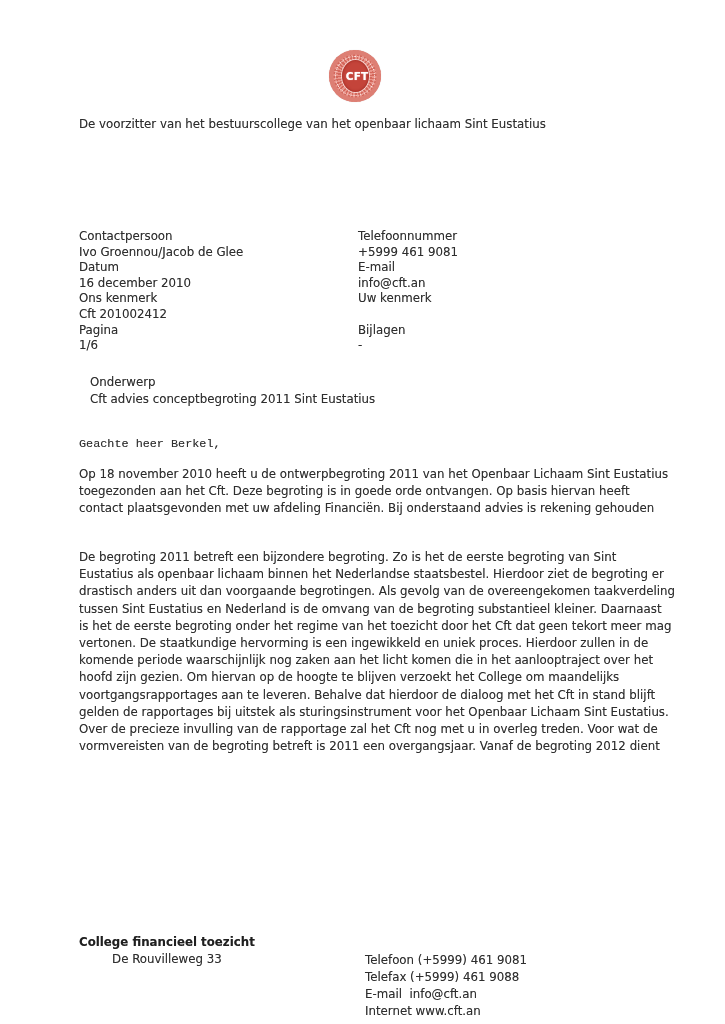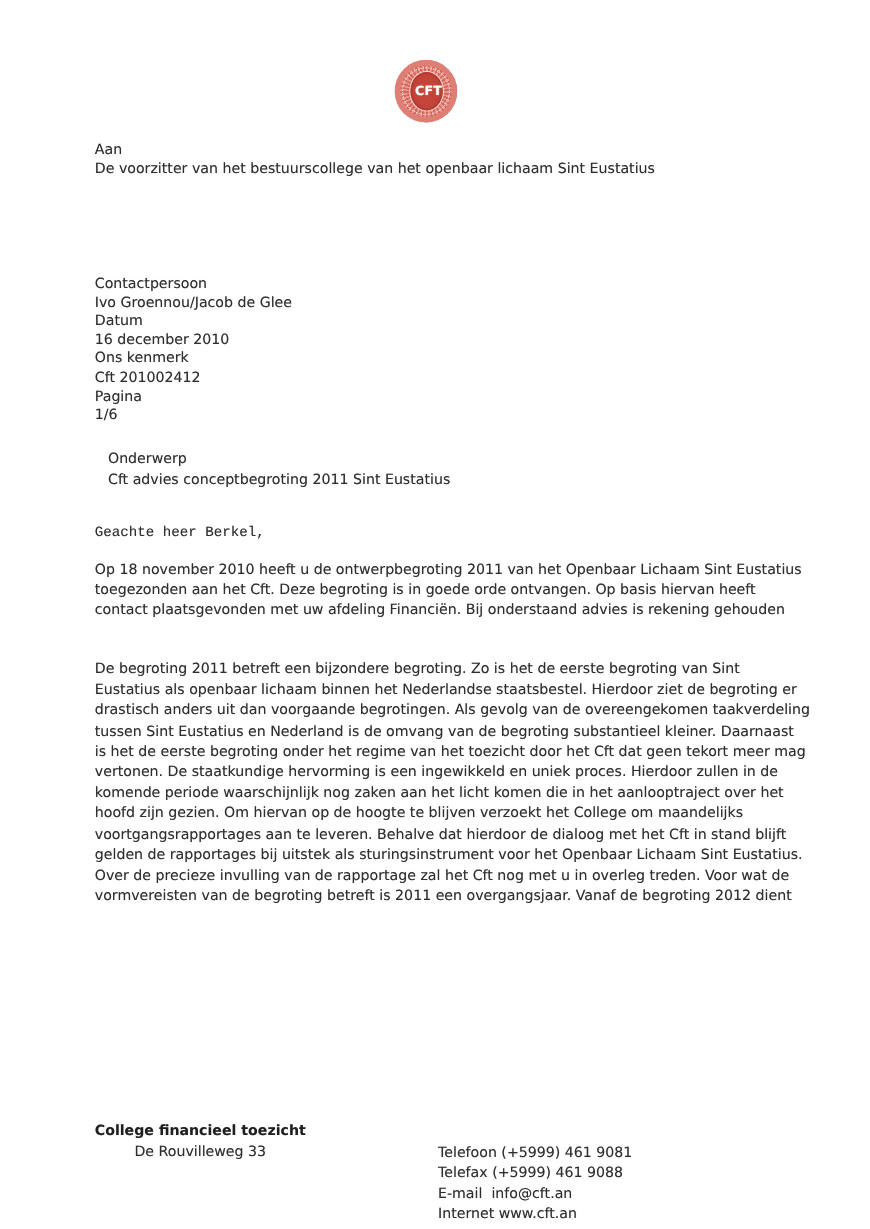--- a/index.html
+++ b/index.html
@@ -151,35 +151,44 @@
 
   <div class="logo">
     <div class="logo-ring">
       <div class="logo-center">
         <span class="logo-text">CFT</span>
       </div>
     </div>
   </div>
 
   <div class="recipient txt">
-    <div class="line">Aan</div>
     <div class="line">De voorzitter van het bestuurscollege van het openbaar lichaam Sint Eustatius</div>
   </div>
 
   <div class="meta-left txt">
     <div class="meta-line">Contactpersoon</div>
     <div class="meta-line">Ivo Groennou/Jacob de Glee</div>
     <div class="meta-line">Datum</div>
     <div class="meta-line">16 december 2010</div>
     <div class="meta-line">Ons kenmerk</div>
     <div class="meta-line">Cft 201002412</div>
     <div class="meta-line">Pagina</div>
     <div class="meta-line">1/6</div>
   </div>
 
+  <div class="meta-right txt">
+    <div class="meta-line">Telefoonnummer</div>
+    <div class="meta-line">+5999 461 9081</div>
+    <div class="meta-line">E-mail</div>
+    <div class="meta-line">info@cft.an</div>
+    <div class="meta-line">Uw kenmerk</div>
+    <div class="meta-line"></div>
+    <div class="meta-line">Bijlagen</div>
+    <div class="meta-line">-</div>
+  </div>
 
   <div class="subject txt">
     <div class="line">Onderwerp</div>
     <div class="line">Cft advies conceptbegroting 2011 Sint Eustatius</div>
   </div>
 
   <div class="salutation txt line">Geachte heer Berkel,</div>
 
   <div class="para1 txt">
       <div class="line">Op 18 november 2010 heeft u de ontwerpbegroting 2011 van het Openbaar Lichaam Sint Eustatius</div>

